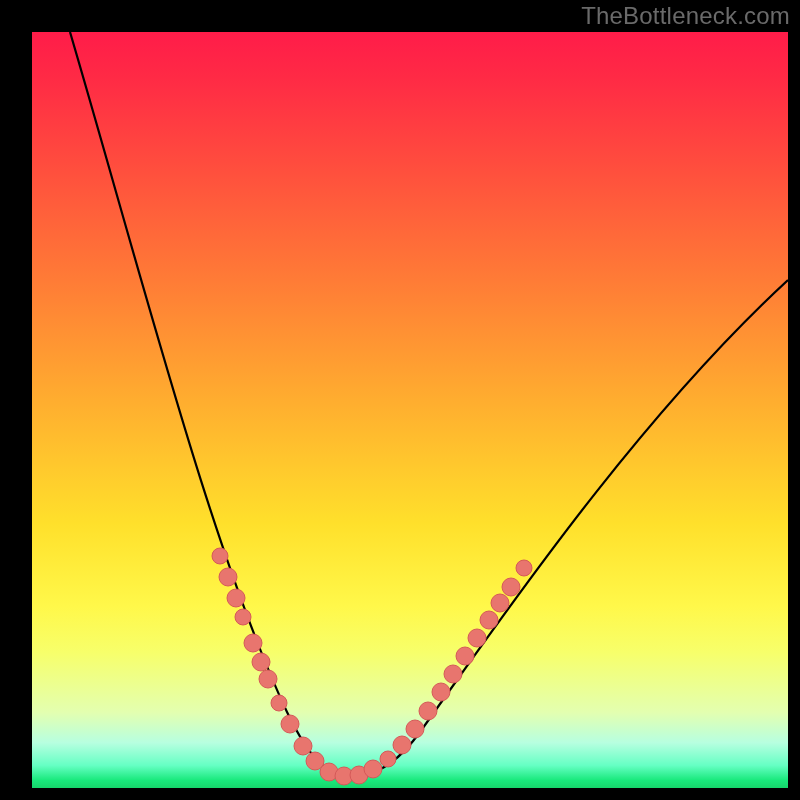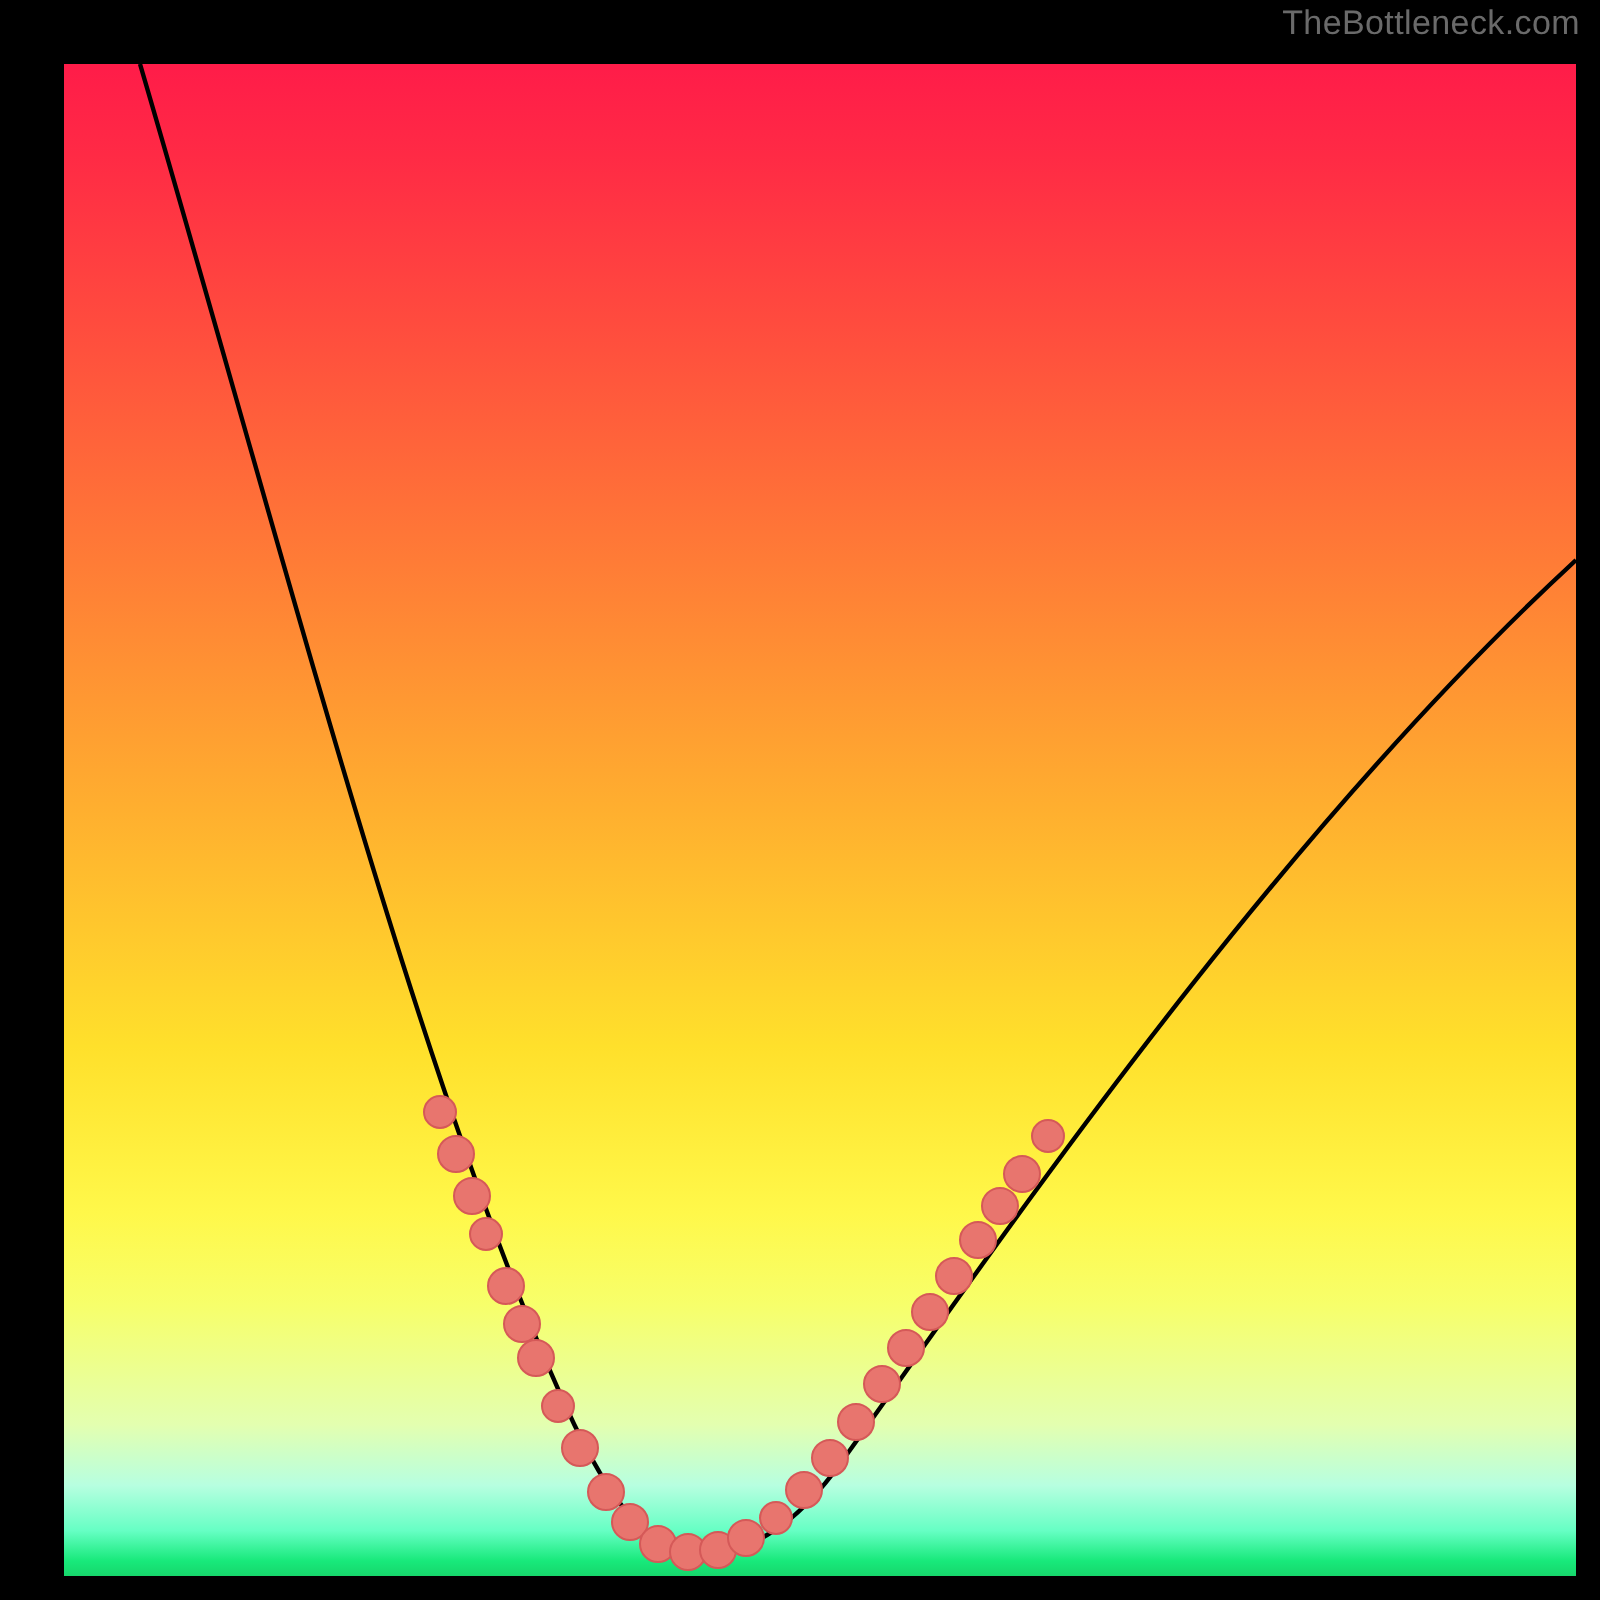--- a/index.html
+++ b/index.html
@@ -48,21 +48,21 @@
       #66ffc4 97%,
       #18e97b 99%,
       #16d66b 100%
     );
   }
   .watermark {
     position: absolute;
     top: 2px;
     right: 10px;
     color: #6a6a6a;
-    font-size: 17px;
+    font-size: 24px;
     font-weight: 500;
     letter-spacing: 0.2px;
     user-select: none;
     margin-left: 44px;
   }
   svg.curve {
     position: absolute;
     left: 0;
     top: 0;
     width: 100%;

